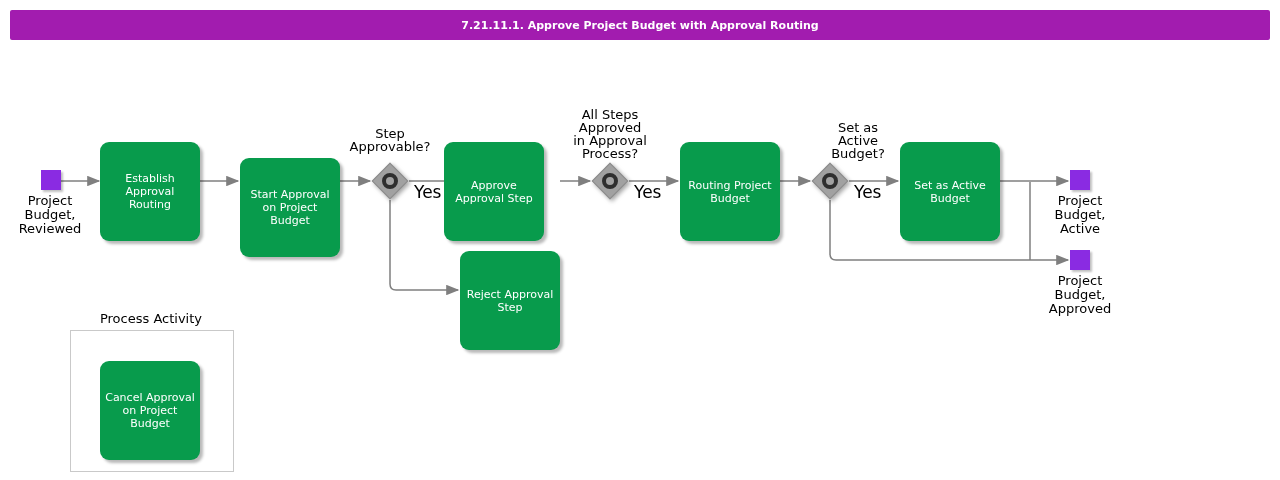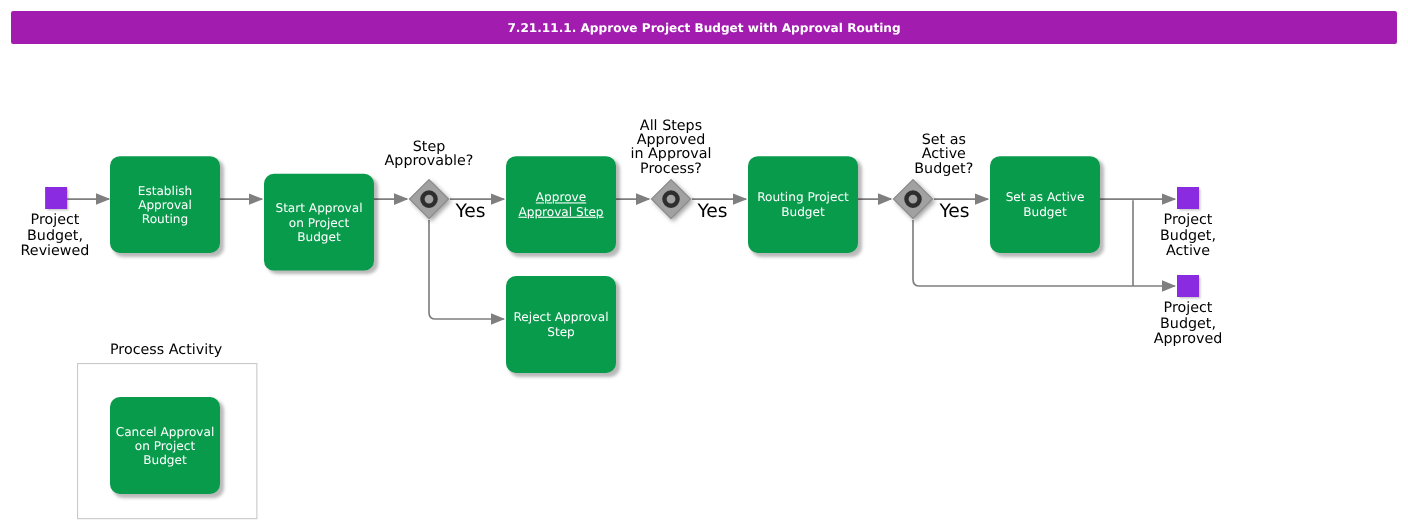--- a/index.html
+++ b/index.html
@@ -18,21 +18,21 @@
     background: #a21caf;
     color: #ffffff;
     font-size: 11px;
     font-weight: bold;
     display: flex; align-items: center; justify-content: center;
     border-radius: 2px;
   }
   .connector-layer { position: absolute; left: 0; top: 0; }
   .task {
     position: absolute;
-    width: 100px; height: 88px;
+    width: 100px; height: 99px;
     background: #089B4C;
     color: #ffffff;
     border-radius: 9px;
     display: flex; align-items: center; justify-content: center;
     text-align: center;
     font-size: 11px; line-height: 13px;
     white-space: pre-line;
     box-shadow: 3px 3px 3px rgba(0,0,0,0.28);
   }
   .event {
@@ -129,21 +129,21 @@
 Budget</div>
 
   <div class="lbl gw-lbl" style="left:340px; top:127px; width:100px;">Step
 Approvable?</div>
   <div class="gateway" style="left:372px; top:163px;">
     <div class="gw-diamond"></div>
     <div class="gw-circle"></div>
   </div>
   <div class="yes" style="left:414px; top:182px;">Yes</div>
 
-  <div class="task" style="left:460px; top:142px;text-decoration:underline;">Approve
+  <div class="task" style="left:444px; top:142px;">Approve
 Approval Step</div>
 
   <div class="lbl gw-lbl" style="left:560px; top:108px; width:100px;">All Steps
 Approved
 in Approval
 Process?</div>
   <div class="gateway" style="left:592px; top:163px;">
     <div class="gw-diamond"></div>
     <div class="gw-circle"></div>
   </div>

